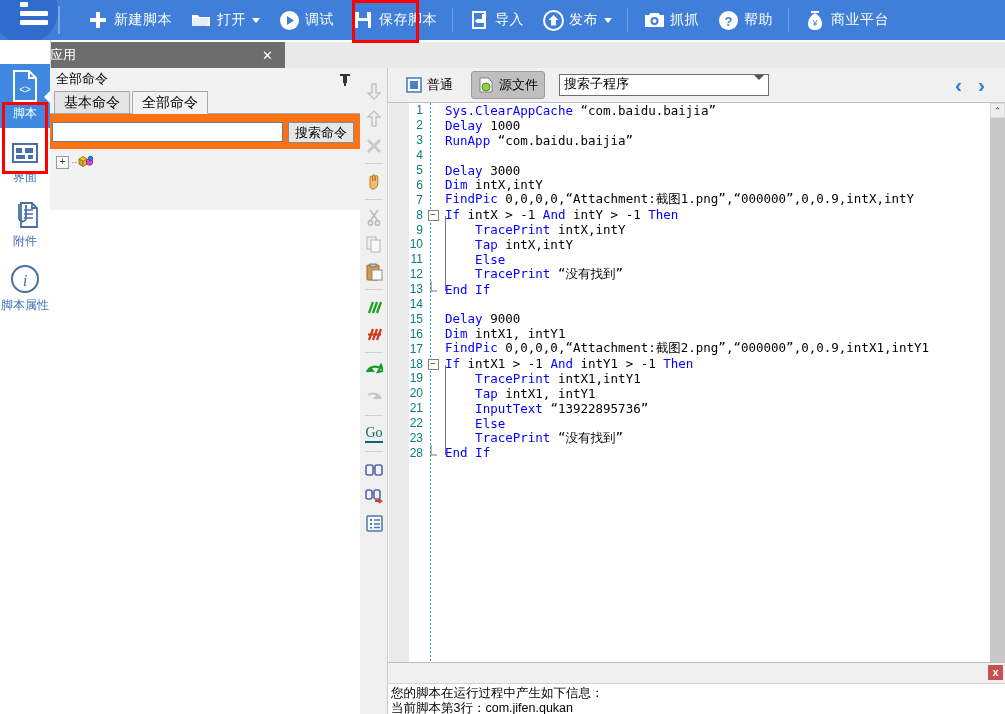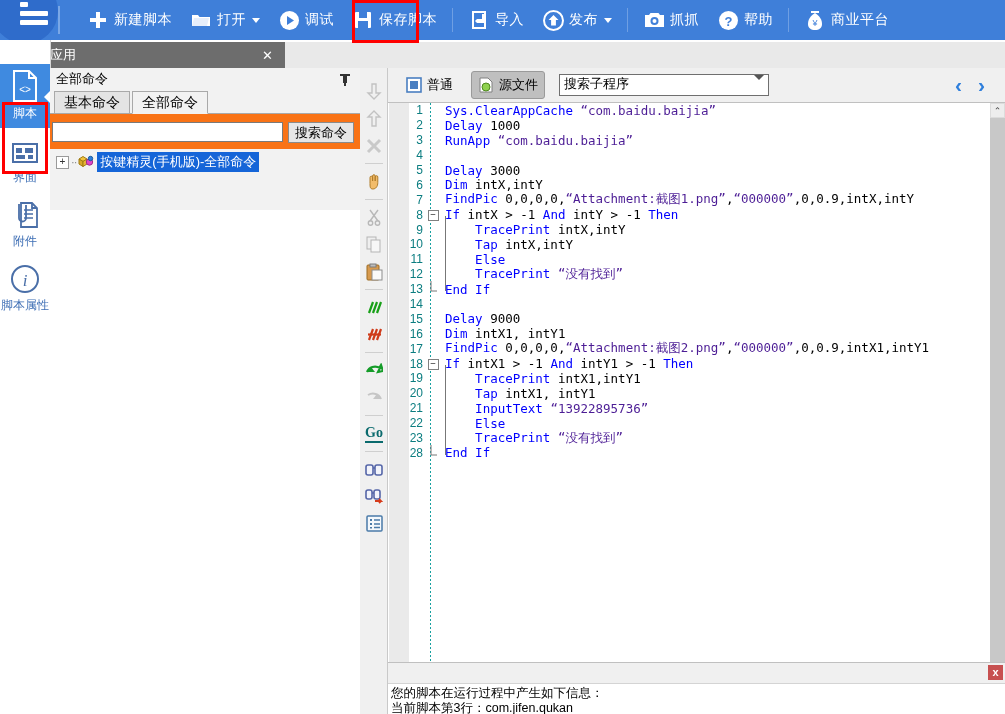--- a/index.html
+++ b/index.html
@@ -124,42 +124,42 @@
     justify-content:space-between;
   }
   .sel-caret{width:0;height:0;border-left:5px solid transparent;border-right:5px solid transparent;border-top:5px solid #555;}
   .ed-navbtns{margin-left:auto;display:flex;align-items:center;gap:16px;padding-right:20px;color:#2f7fdc;font-size:21px;}
 
   
   .rail{
     position:absolute;left:0;top:0;width:28px;height:646px;background:#f0f0f0;
     border-right:1px solid #c9c9c9;padding-top:10px;box-sizing:border-box;
   }
-  .rail-btn{width:28px;height:27px;display:flex;align-items:center;justify-content:center;font-weight:bold;}
+  .rail-btn{width:28px;height:27px;display:flex;align-items:center;justify-content:center;}
   .rail-div{width:18px;height:1px;background:#cfcfcf;margin:4px auto;}
 
   
   .code-area{
     position:absolute;left:29px;top:35px;width:616px;height:609px;background:#fff;overflow:hidden;
   }
   .gutter-pad{position:absolute;left:0;top:0;width:20px;height:609px;background:#eaeaea;}
   .code-scroll{position:absolute;left:0;top:0;width:600px;height:575px;}
   .code-line{display:flex;height:14.9px;align-items:center;font-size:12.5px;
     font-family:"DejaVu Sans Mono","Liberation Mono",monospace;white-space:pre;}
   .lnum{width:38px;text-align:right;padding-right:4px;color:#0b7d80;
     font-family:"Liberation Sans",sans-serif;font-size:12px;box-sizing:border-box;}
   .fold{width:12px;text-align:center;color:#666;font-size:9px;position:relative;}
   .fold .box{display:inline-block;width:9px;height:9px;border:1px solid #808080;
     line-height:7px;font-size:9px;background:#fff;text-align:center;color:#333;}
   .gline{position:absolute;left:41px;top:0;width:1px;height:575px;
     background:repeating-linear-gradient(to bottom,#17a0a0 0 2px,transparent 2px 4px);}
   .ctext{padding-left:6px;}
   .kw{color:#0000ff;}
   .fn{color:#0000ff;}
-  .str{color:#4c1d95;}
+  .str{color:#000000;}
   .plain{color:#000;}
   .bracket{position:absolute;border-left:1px solid #777;}
 
   
   .hscroll{
     position:absolute;left:29px;top:644px;width:616px;height:16px;background:#f0f0f0;
     display:flex;align-items:center;border-top:1px solid #d8d8d8;
   }
   .hs-track{flex:1;}
 
@@ -414,21 +414,20 @@
         <span class="tree-dots">··</span>
         <span class="tree-icon">
           <svg width="16" height="14" viewBox="0 0 16 14">
             <path d="M1 4l4-2.5L9 4 5 6.5z" fill="#f2c23a" stroke="#a07c12"></path>
             <path d="M1 4v5l4 2.5V6.5z" fill="#d8a62a" stroke="#a07c12"></path>
             <path d="M5 6.5L9 4v5l-4 2.5z" fill="#e8b634" stroke="#a07c12"></path>
             <circle cx="11.5" cy="7" r="3.2" fill="#e046c8" stroke="#9c2d8a"></circle>
             <circle cx="12.5" cy="3.5" r="2.2" fill="#2f7fdc" stroke="#1a5a9c"></circle>
           </svg>
         </span>
-        <span class="tree-label">按键精灵(手机版)-全部命令</span>
       </div>
     </div>
   </div>
 
   <div class="editor-wrap">
 
     <div class="rail">
       <div class="rail-btn">
         <svg width="16" height="17" viewBox="0 0 16 17">
             <path d="M6 1h4v9h4l-6 6-6-6h4z" fill="none" stroke="#c2c2c2" stroke-width="1.4"></path>

